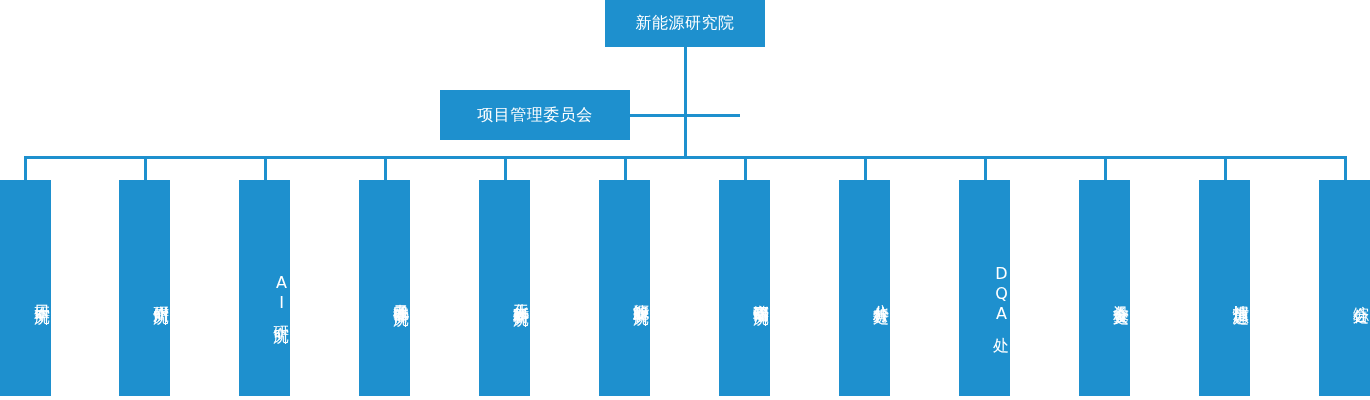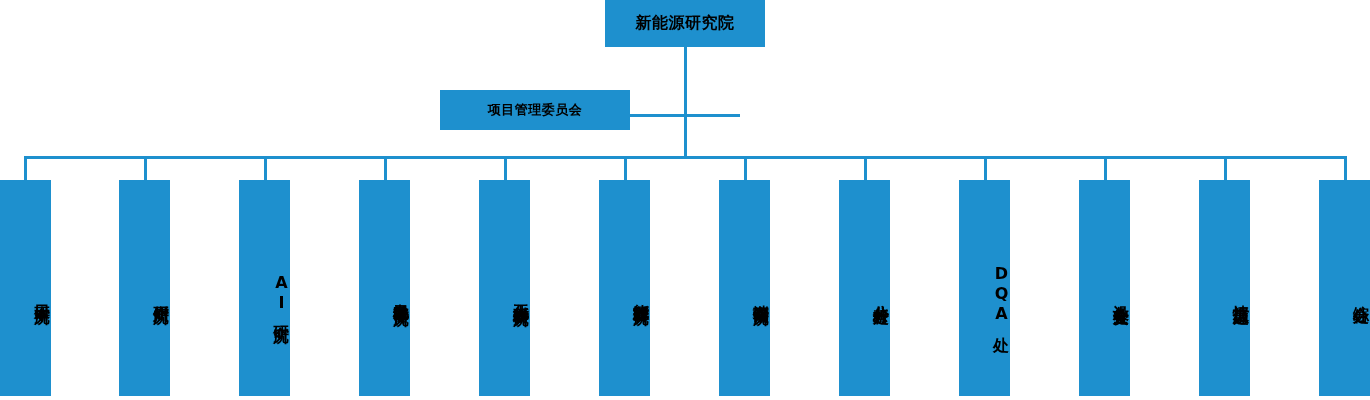--- a/index.html
+++ b/index.html
@@ -15,47 +15,47 @@
     width: 1370px;
     height: 400px;
     background: #ffffff;
     overflow: hidden;
   }
 
   
   .node {
     position: absolute;
     background: #1e90ce;
-    color: #000000;
-    font-weight: bold;
+    color: #ffffff;
+    font-weight: normal;
     box-sizing: border-box;
   }
 
   
   .node-root {
     left: 605px;
     top: 0px;
     width: 160px;
     height: 47px;
     display: flex;
     align-items: center;
     justify-content: center;
     font-size: 16px;
     letter-spacing: 0.5px;
   }
 
   
   .node-committee {
     top: 90px;
     width: 190px;
-    height: 40px;
+    height: 50px;
     display: flex;
     align-items: center;
     justify-content: center;
-    font-size: 13px;
+    font-size: 16px;
     letter-spacing: 0.5px;
   }
   .committee-left  { left: 440px; }
   .committee-right { left: 740px; }
 
   
   .node-leaf {
     top: 180px;
     width: 51px;
     height: 216px;

